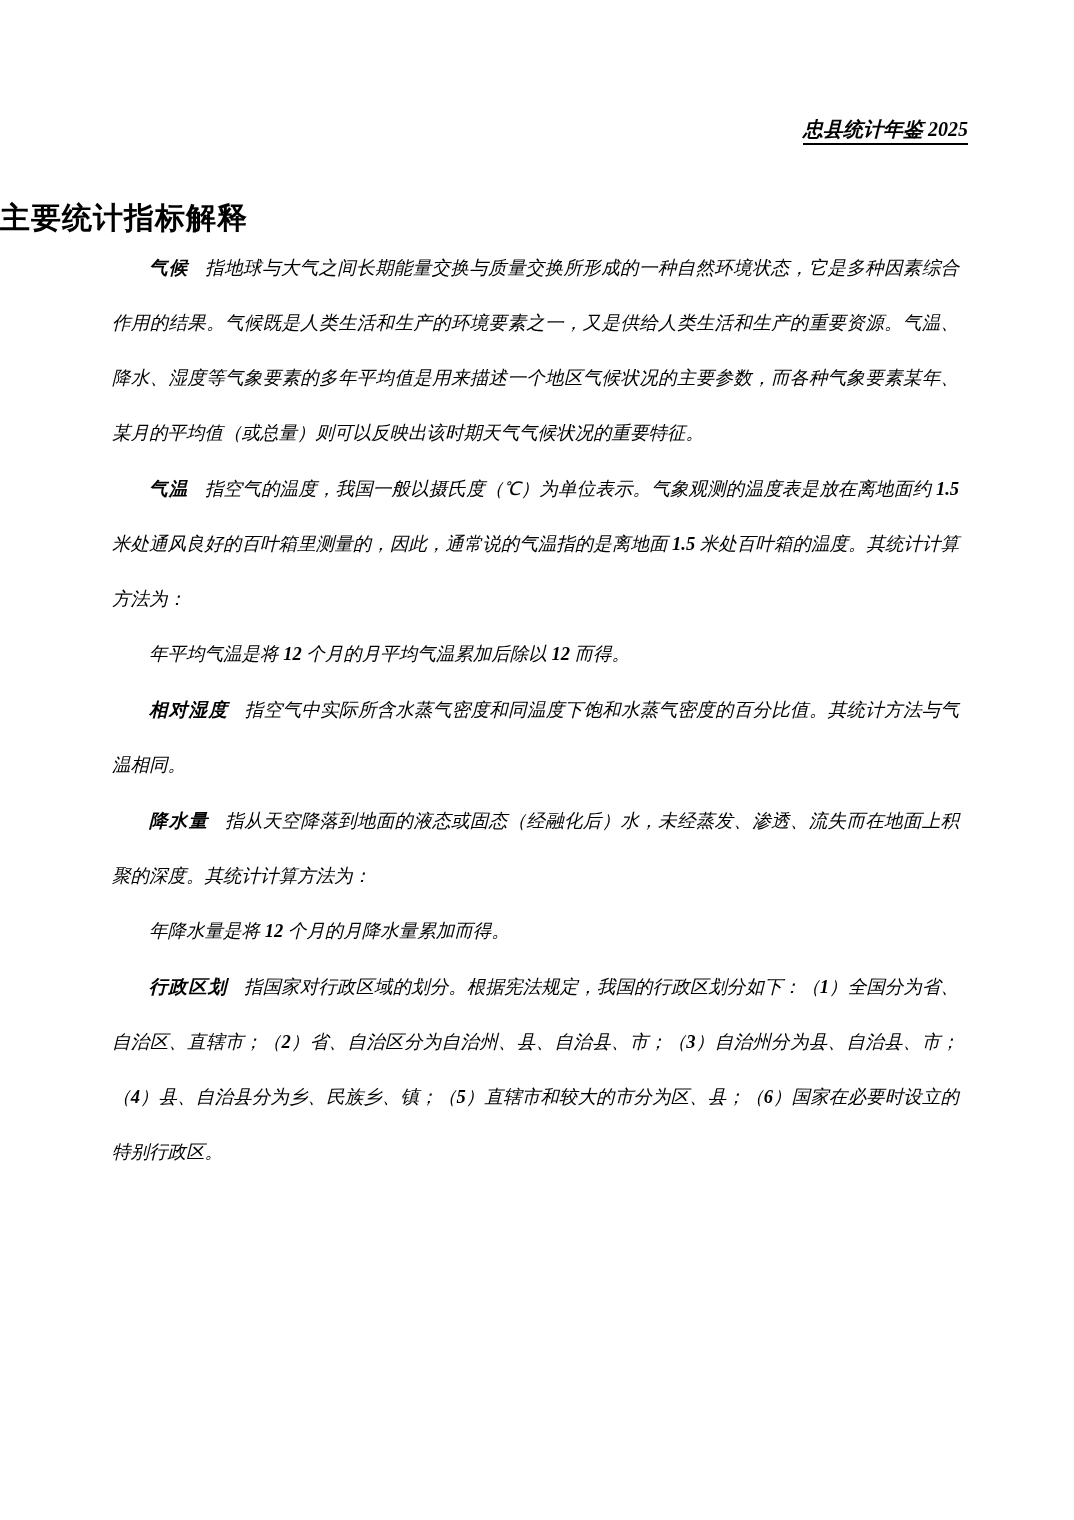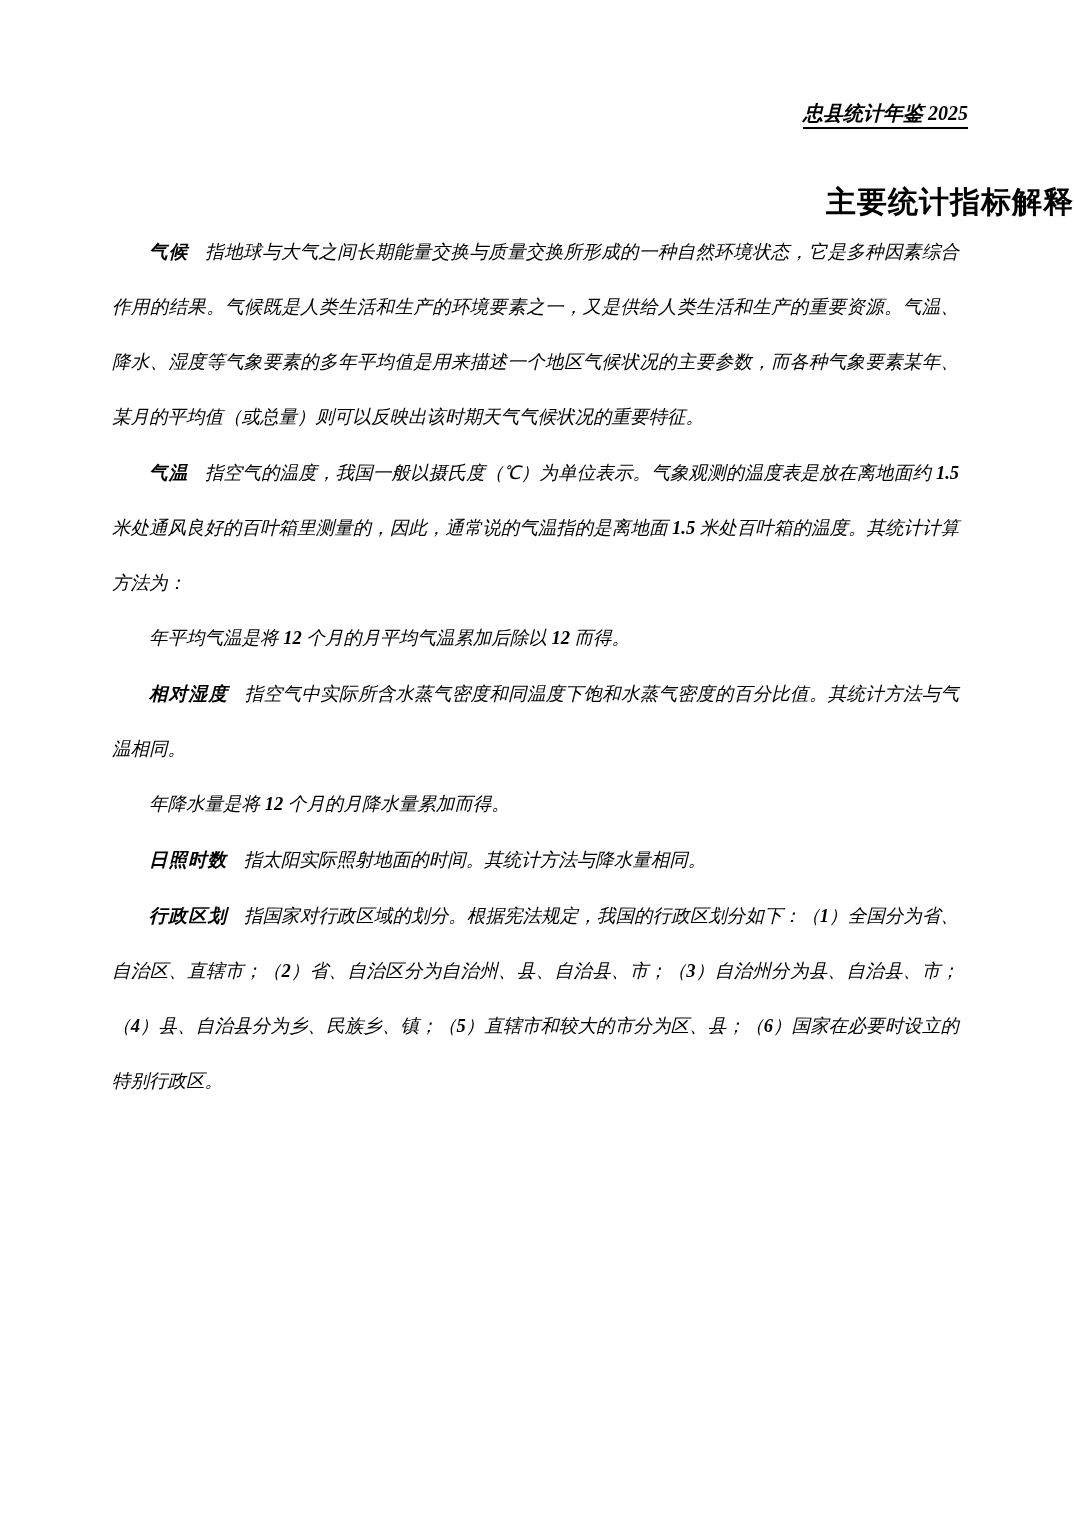--- a/index.html
+++ b/index.html
@@ -8,41 +8,42 @@
     background: #ffffff;
   }
   .page {
     position: relative;
     width: 1074px;
     height: 1312px;
     background: #ffffff;
     color: #000000;
     font-family: "Liberation Serif", serif;
     overflow: hidden;
+    margin-top: 16px;
   }
   .running-header {
     position: absolute;
     top: 100px;
     right: 106px;
     font-family: "Liberation Serif", serif;
     font-size: 20px;
     font-weight: bold;
     font-style: italic;
     color: #000000;
   }
   .running-header .hdr-inner {
     border-bottom: 2px solid #000000;
     padding-bottom: 3px;
   }
   .page-title {
     position: absolute;
     top: 162px;
     left: 0;
     width: 100%;
-    text-align: right;
+    text-align: left;
     font-family: "Liberation Sans", sans-serif;
     font-size: 30px;
     font-weight: bold;
     letter-spacing: 1px;
     color: #000000;
   }
   .document-body {
     position: absolute;
     top: 224px;
     left: 112px;
@@ -88,20 +89,20 @@
     <span class="hdr-inner">忠县统计年鉴 2025</span>
   </div>
 
   <h1 class="page-title">主要统计指标解释</h1>
 
   <div class="document-body">
       <p><span class="term">气候</span>指地球与大气之间长期能量交换与质量交换所形成的一种自然环境状态，它是多种因素综合作用的结果。气候既是人类生活和生产的环境要素之一，又是供给人类生活和生产的重要资源。气温、降水、湿度等气象要素的多年平均值是用来描述一个地区气候状况的主要参数，而各种气象要素某年、某月的平均值（或总量）则可以反映出该时期天气气候状况的重要特征。</p>
       <p><span class="term">气温</span>指空气的温度，我国一般以摄氏度（℃）为单位表示。气象观测的温度表是放在离地面约 <span class="num">1.5</span> 米处通风良好的百叶箱里测量的，因此，通常说的气温指的是离地面 <span class="num">1.5</span> 米处百叶箱的温度。其统计计算方法为：</p>
       <p>年平均气温是将 <span class="num">12</span> 个月的月平均气温累加后除以 <span class="num">12</span> 而得。</p>
       <p><span class="term">相对湿度</span>指空气中实际所含水蒸气密度和同温度下饱和水蒸气密度的百分比值。其统计方法与气温相同。</p>
+      <p><span class="term">降水量</span>指从天空降落到地面的液态或固态（经融化后）水，未经蒸发、渗透、流失而在地面上积聚的深度。其统计计算方法为：</p>
       <p>年降水量是将 <span class="num">12</span> 个月的月降水量累加而得。</p>
-      <p><span class="term">日照时数</span>指太阳实际照射地面的时间。其统计方法与降水量相同。</p>
       <p><span class="term">行政区划</span>指国家对行政区域的划分。根据宪法规定，我国的行政区划分如下：（<span class="num">1</span>）全国分为省、自治区、直辖市；（<span class="num">2</span>）省、自治区分为自治州、县、自治县、市；（<span class="num">3</span>）自治州分为县、自治县、市；（<span class="num">4</span>）县、自治县分为乡、民族乡、镇；（<span class="num">5</span>）直辖市和较大的市分为区、县；（<span class="num">6</span>）国家在必要时设立的特别行政区。</p>
     </div>
 
   <div class="page-number">- 61 -</div>
 
 </div>
 
 </body></html>

